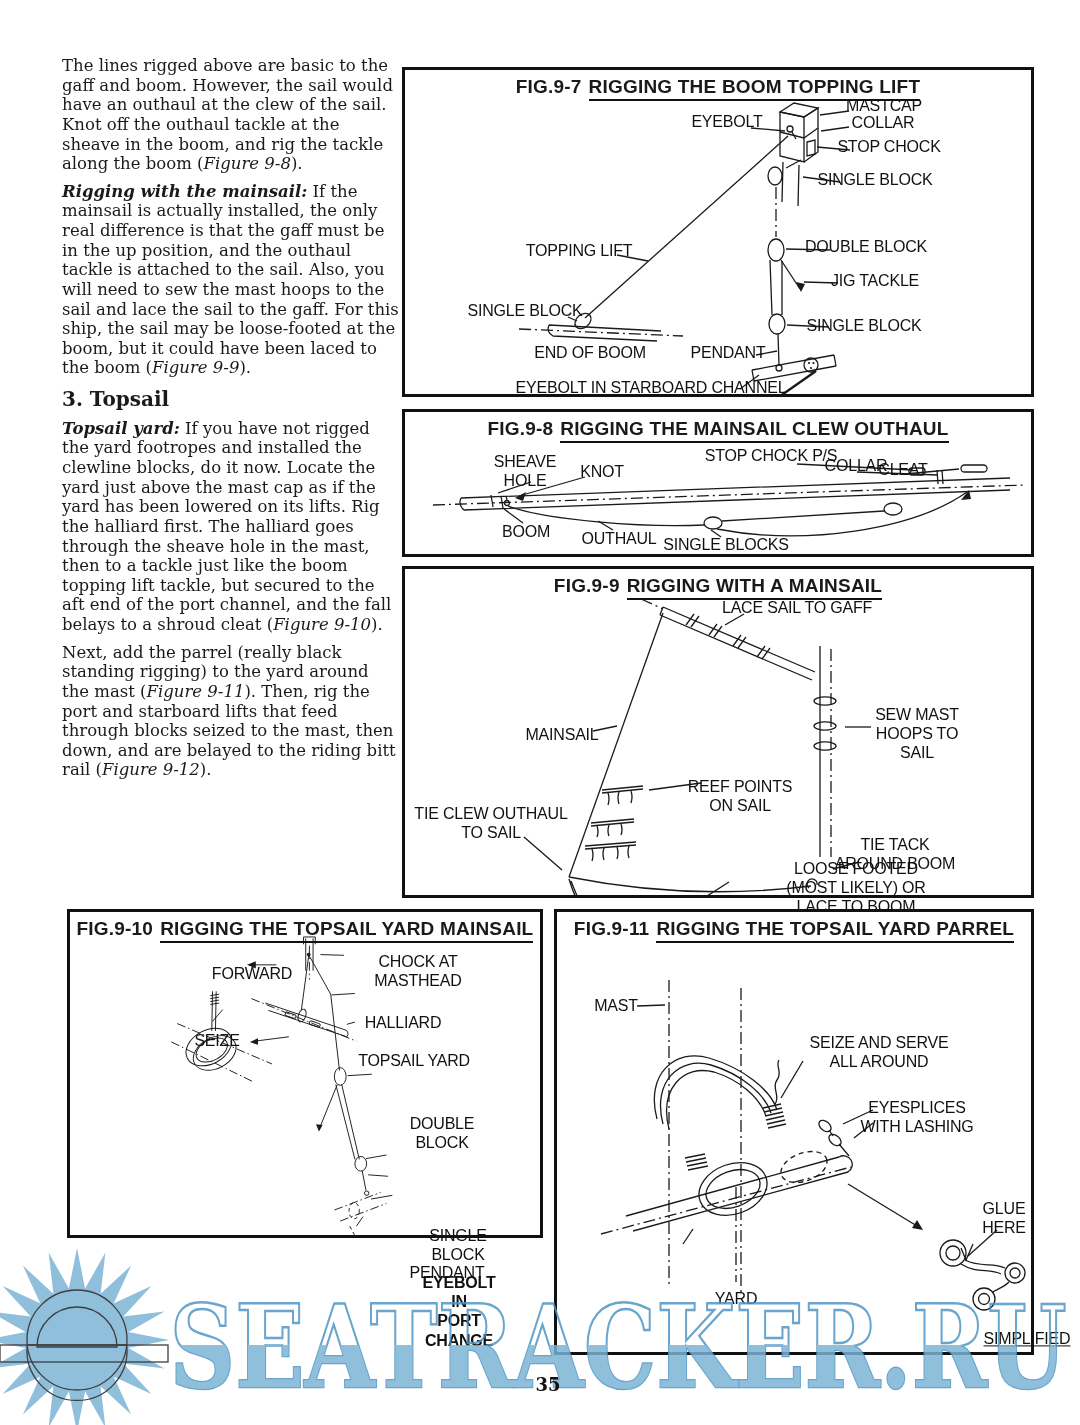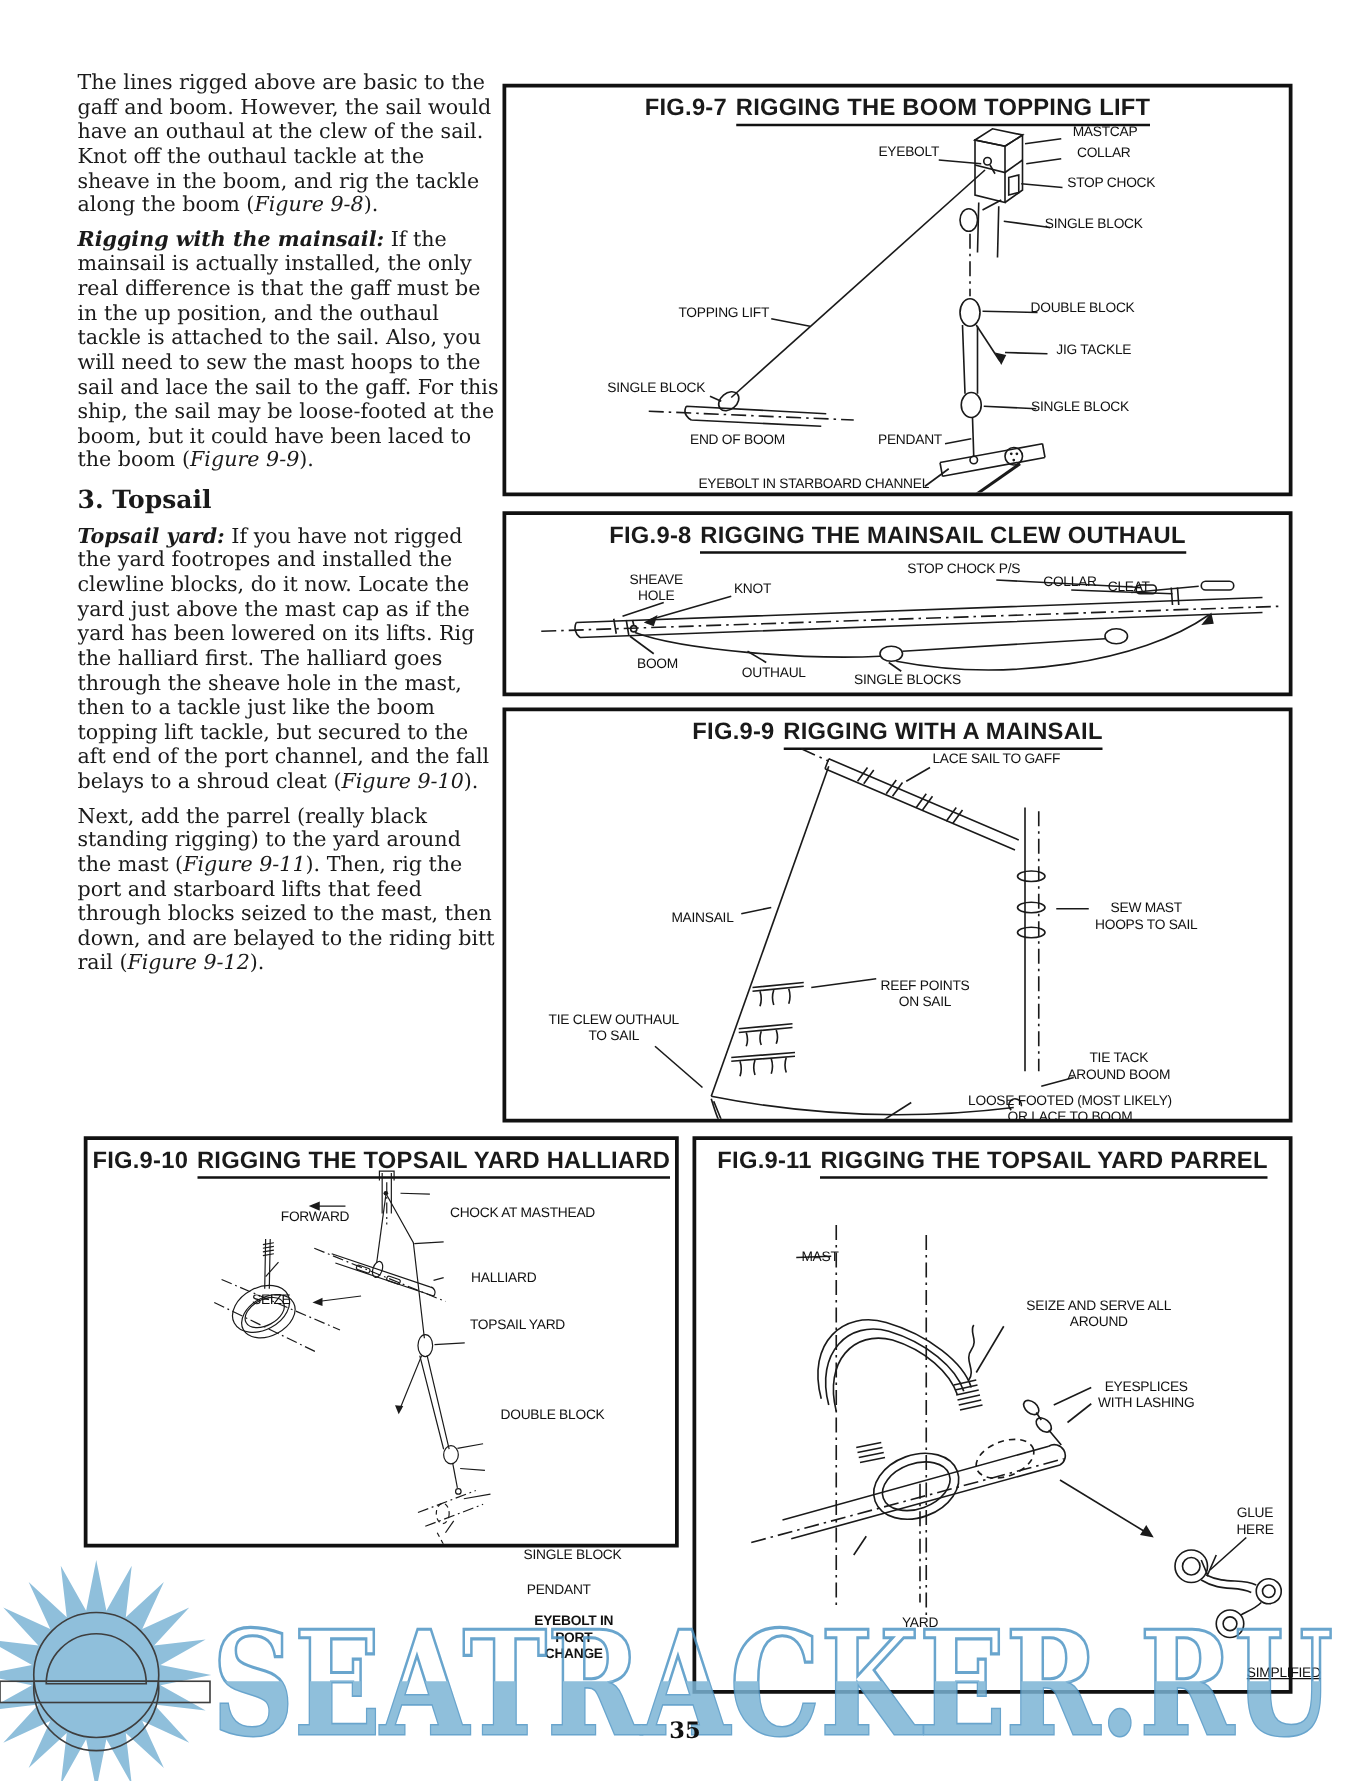--- a/index.html
+++ b/index.html
@@ -13,21 +13,21 @@
   .figref{font-style:italic;}
   h2.sect{font-size:20px;font-weight:bold;margin:10px 0 7px 0;font-family:"DejaVu Serif",serif;}
   
   .figbox{position:absolute;border:3px solid #111;background:#fff;box-sizing:border-box;}
   .figtitle{position:absolute;top:6px;left:0;right:0;display:flex;justify-content:center;gap:7px;
             font-family:"Liberation Sans",sans-serif;font-weight:bold;font-size:19px;letter-spacing:.2px;
             white-space:nowrap;}
   .figtitle .t{border-bottom:2.5px solid #111;padding-bottom:1px;}
   .diagram{position:absolute;inset:0;width:100%;height:100%;}
   .lbl{position:absolute;transform:translate(-50%,-50%);text-align:center;white-space:pre-line;
-       font-family:"Liberation Sans",sans-serif;font-size:11px;line-height:1.2;letter-spacing:-0.2px;color:#111;}
+       font-family:"Liberation Sans",sans-serif;font-size:16px;line-height:1.2;letter-spacing:-0.2px;color:#111;}
   .lbl.u{text-decoration:underline;margin-left:40px;}
   svg line,svg path,svg ellipse,svg circle,svg rect,svg polyline{stroke:#1a1a1a;stroke-width:1.3;fill:none;}
   svg .fill{fill:#1a1a1a;stroke:none;}
   svg .thick{stroke-width:2.4;}
   svg .dd{stroke-dasharray:12 4 2 4;}
   svg .dash{stroke-dasharray:5 4;}
   
   .wm{position:absolute;inset:0;pointer-events:none;}
   .pageno{position:absolute;left:533px;top:1374px;width:30px;text-align:center;
           font-size:18px;font-weight:bold;color:#111;}
@@ -202,21 +202,21 @@
     <span class="lbl" style="left:86px;top:254px;">TIE CLEW OUTHAUL
 TO SAIL</span>
     <span class="lbl" style="left:490px;top:285px;">TIE TACK
 AROUND BOOM</span>
     <span class="lbl" style="left:451px;top:319px;">LOOSE FOOTED (MOST LIKELY) OR LACE TO BOOM</span>
   </div>
 
   <div class="figbox" style="left:67px;top:909px;width:476px;height:329px;">
     <div class="figtitle">
       <span>FIG.9-10</span>
-        <span class="t">RIGGING THE TOPSAIL YARD HALLIARD</span>
+        <span class="t">RIGGING THE TOPSAIL YARD MAINSAIL</span>
     </div>
     <svg class="diagram" viewBox="0 0 470 440">
 
       <path d="M233,44 L233,34 L249,34 L249,44"></path>
       <path d="M236,36 L236,80 M246,36 L246,80"></path>
       <line class="dd" x1="241" y1="46" x2="241" y2="92"></line>
       <circle class="fill" cx="240" cy="58" r="2.5"></circle>
 
       <line x1="196" y1="72" x2="160" y2="72"></line>
       <path class="fill" d="M156,72 L168,67 L168,77 Z"></path>
@@ -320,21 +320,21 @@
       <circle cx="427" cy="387" r="5.5"></circle>
       <path d="M408,348 C424,356 436,350 448,356 M404,352 C420,362 432,356 444,362 M452,370 C446,376 438,378 436,380"></path>
       <path d="M404,336 L409,348 L416,332"></path>
 
       <line x1="80" y1="94" x2="108" y2="93"></line>
       <line x1="246" y1="149" x2="224" y2="186"></line>
       <line x1="316" y1="198" x2="286" y2="212"></line>
       <line x1="316" y1="211" x2="297" y2="226"></line>
       <line x1="440" y1="318" x2="411" y2="344"></line>
     </svg>
-    <span class="lbl" style="left:59px;top:94px;margin-left:40px;">MAST</span>
+    <span class="lbl" style="left:59px;top:94px;">MAST</span>
     <span class="lbl" style="left:322px;top:140px;">SEIZE AND SERVE ALL AROUND</span>
     <span class="lbl" style="left:360px;top:205px;">EYESPLICES
 WITH LASHING</span>
     <span class="lbl" style="left:447px;top:306px;">GLUE
 HERE</span>
     <span class="lbl" style="left:179px;top:387px;">YARD</span>
     <span class="lbl u" style="left:430px;top:427px;">SIMPLIFIED</span>
   </div>
 
   <svg class="wm" viewBox="0 0 1080 1425">

